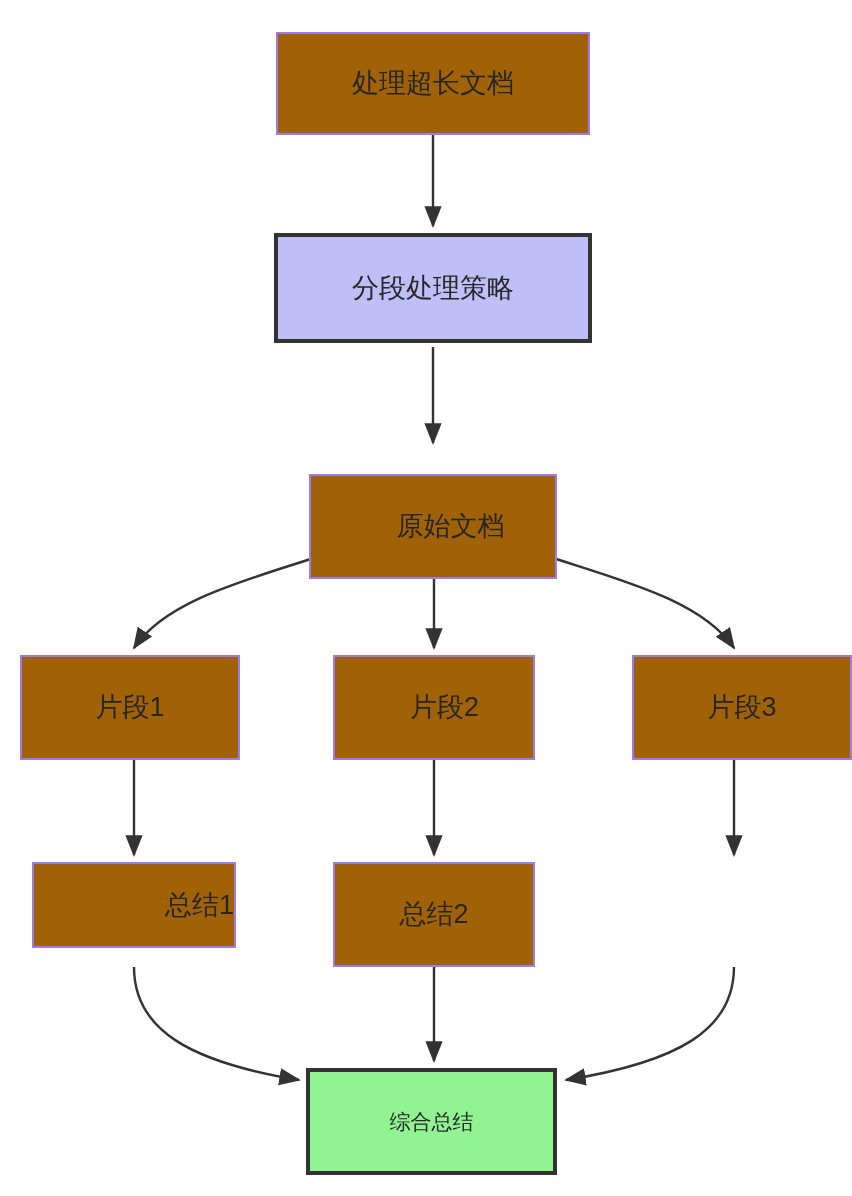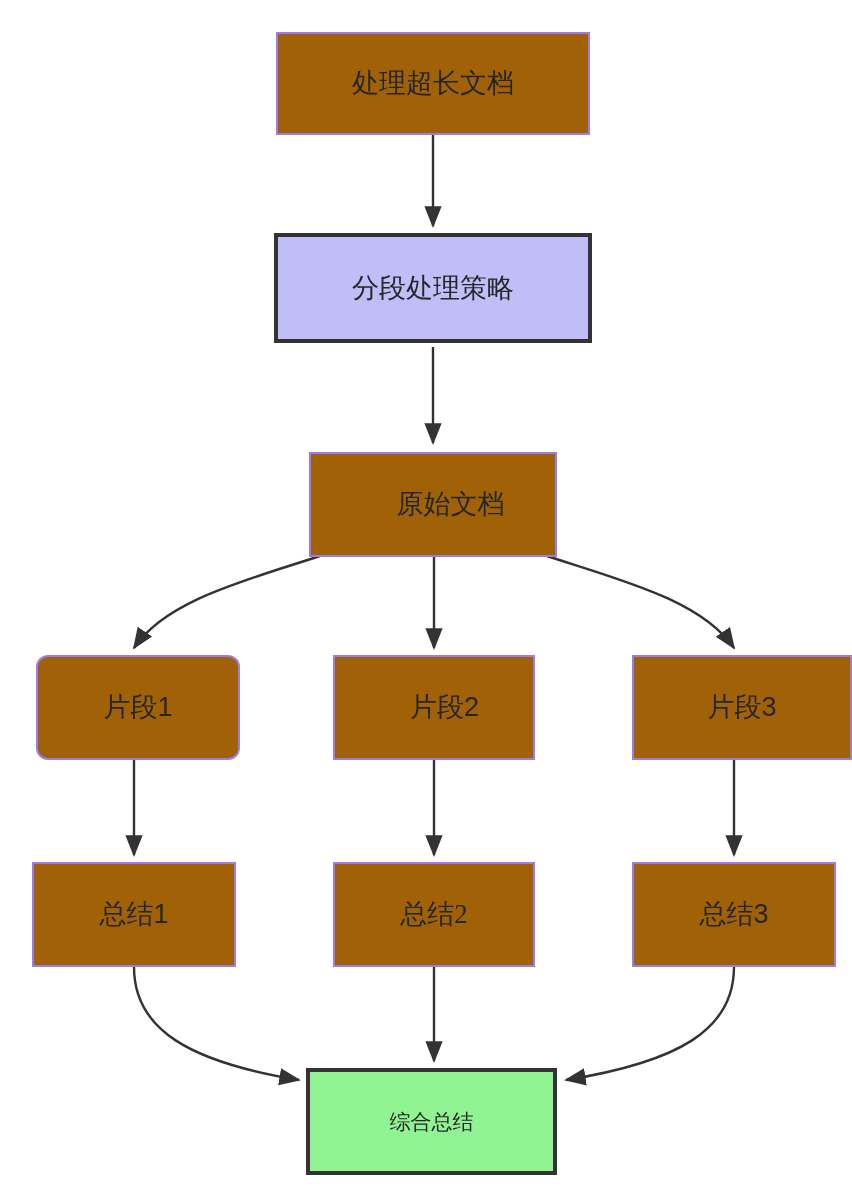--- a/index.html
+++ b/index.html
@@ -99,45 +99,42 @@
   </svg>
 
   <div class="node style-default" style="left:276px; top:32px; width:314px; height:103px;">
     <span class="node-label">处理超长文档</span>
   </div>
 
   <div class="node style-strategy" style="left:274px; top:233px; width:318px; height:110px;">
     <span class="node-label">分段处理策略</span>
   </div>
 
-  <div class="node style-default" style="left:309px; top:452px; width:248px; height:105px;padding-left:35px;">
+  <div class="node style-default" style="left:309px; top:474px; width:248px; height:105px;padding-left:35px;">
     <span class="node-label">原始文档</span>
   </div>
 
-  <div class="node style-default" style="left:36px; top:655px; width:204px; height:105px;border-radius:12px;">
+  <div class="node style-default" style="left:20px; top:655px; width:220px; height:105px;">
     <span class="node-label">片段1</span>
   </div>
 
   <div class="node style-default" style="left:333px; top:655px; width:202px; height:105px;padding-left:21px;">
     <span class="node-label">片段2</span>
   </div>
 
   <div class="node style-default" style="left:632px; top:655px; width:220px; height:105px;">
     <span class="node-label">片段3</span>
   </div>
 
-  <div class="node style-default" style="left:32px; top:862px; width:204px; height:105px;">
+  <div class="node style-default" style="left:32px; top:862px; width:204px; height:86px;justify-content:flex-end;">
     <span class="node-label">总结1</span>
   </div>
 
-  <div class="node style-default" style="left:333px; top:862px; width:202px; height:105px;font-family:Liberation Serif, serif;">
+  <div class="node style-default" style="left:333px; top:862px; width:202px; height:105px;">
     <span class="node-label">总结2</span>
   </div>
 
-  <div class="node style-default" style="left:632px; top:862px; width:204px; height:105px;">
-    <span class="node-label">总结3</span>
-  </div>
 
   <div class="node style-result" style="left:306px; top:1068px; width:251px; height:107px;">
     <span class="node-label">综合总结</span>
   </div>
 
 </div>
 
 </body></html>

